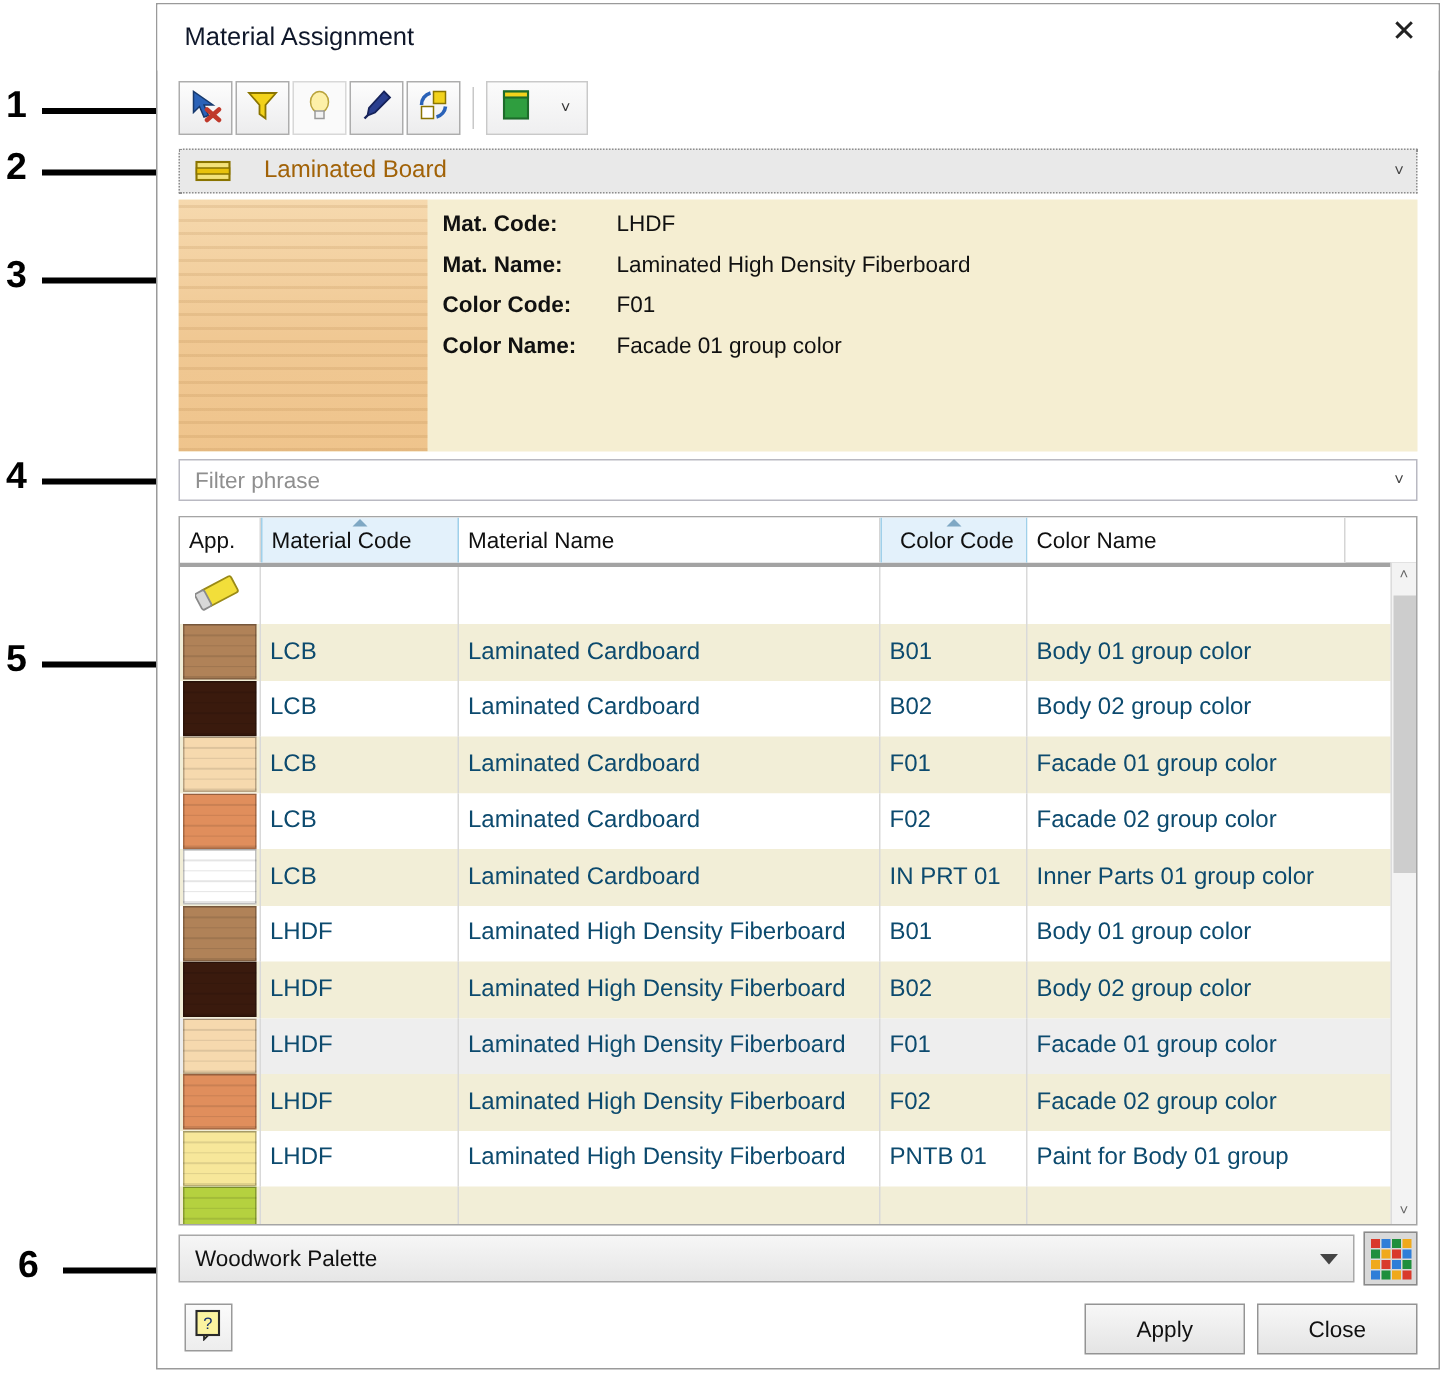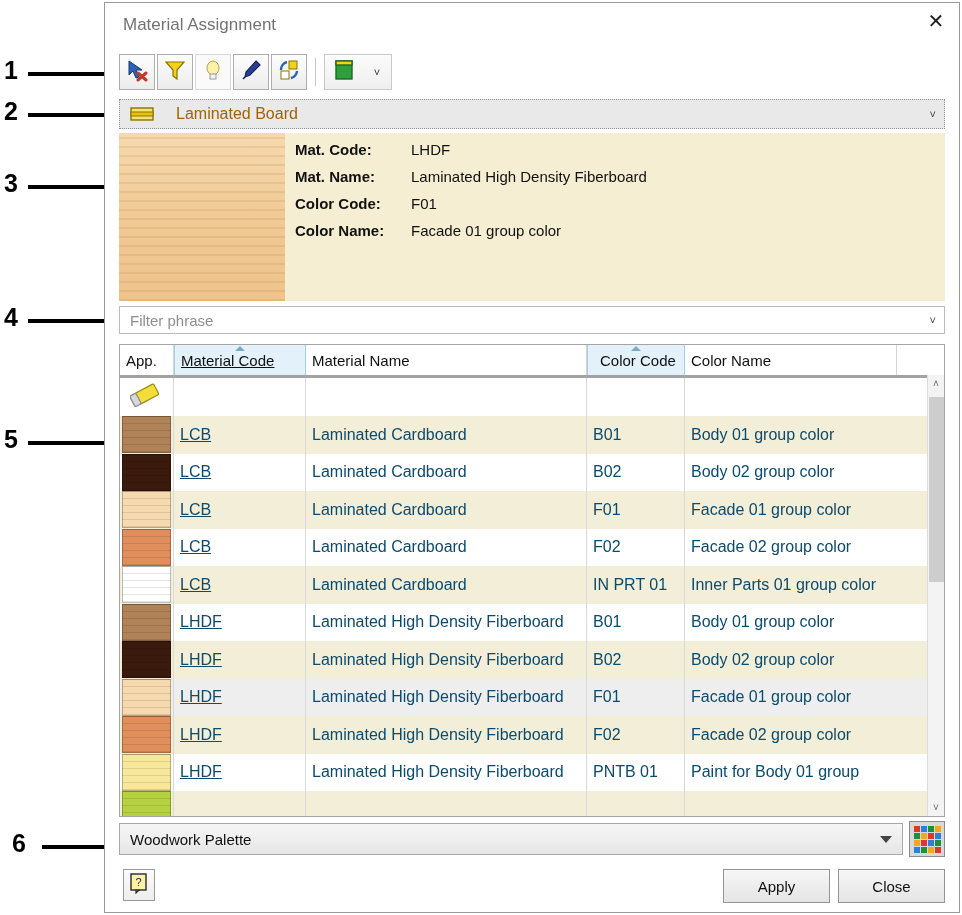--- a/index.html
+++ b/index.html
@@ -49,21 +49,21 @@
   .titlebar {
     position: relative;
     height: 44px;
     background: #ffffff;
   }
   .title-text {
     position: absolute;
     left: 18px;
     top: 12px;
     font-size: 17px;
-    color: #737373;
+    color: #0f172a;
   }
   .close-btn {
     position: absolute;
     right: 0px;
     top: 0px;
     width: 46px;
     height: 36px;
     display: flex;
     align-items: center;
     justify-content: center;
@@ -274,21 +274,21 @@
     position: absolute;
     left: 50%;
     top: 1px;
     margin-left: -5px;
     width: 0; height: 0;
     border-left: 5px solid transparent;
     border-right: 5px solid transparent;
     border-bottom: 5px solid #7fa8c4;
   }
   .col-app   { width: 54px; }
-  .col-mcode { width: 132px; text-decoration: underline; }
+  .col-mcode { width: 132px; }
   .col-mname { width: 281px; }
   .col-ccode { width: 98px; padding-left: 12px; }
   .col-cname { width: 212px; }
 
   .tbody {
     position: relative;
     height: 441px;
     overflow: hidden;
   }
   .trow {

